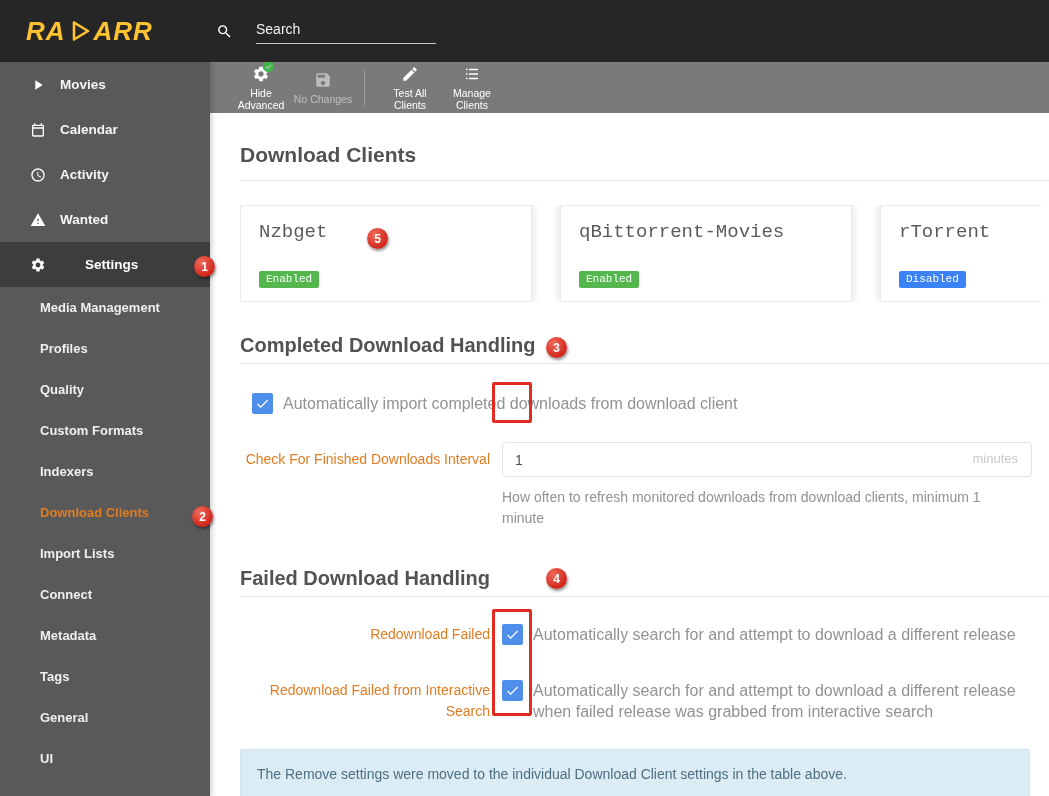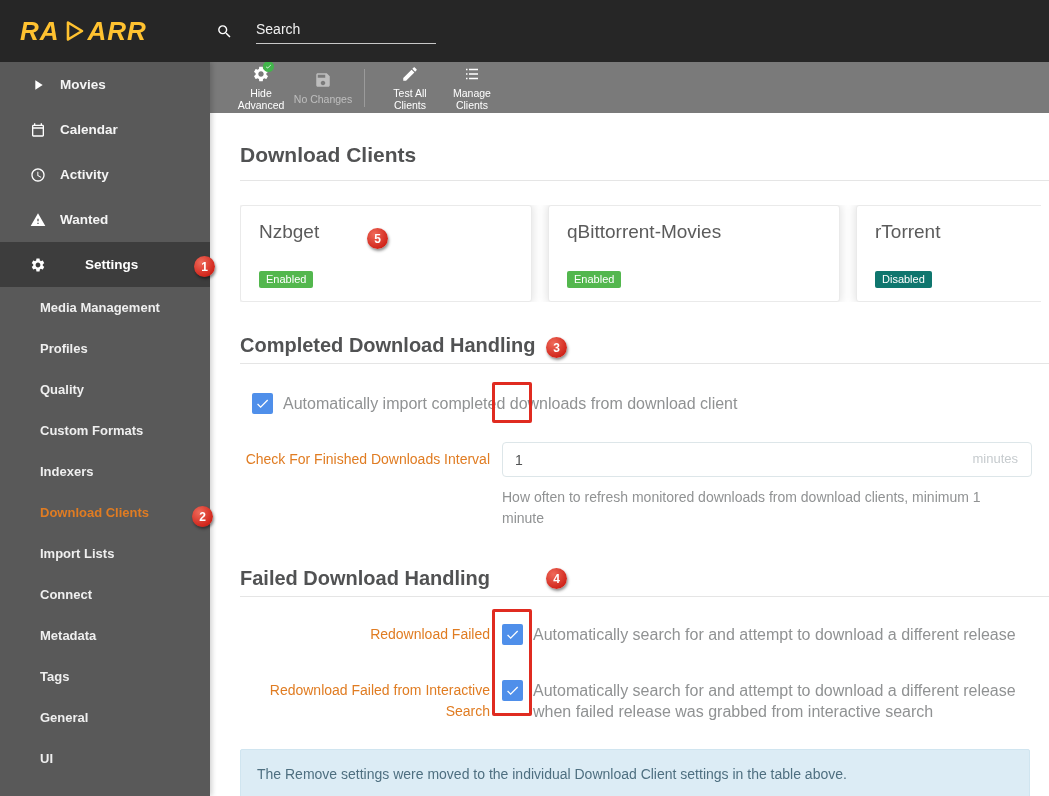--- a/index.html
+++ b/index.html
@@ -10,21 +10,21 @@
     background:#fff;
   }
   .app { position:relative; width:1049px; height:796px; overflow:hidden; }
 
   
   .topbar {
     position:absolute; left:0; top:0; width:1049px; height:62px;
     background:#262626; display:flex; align-items:center; z-index:6;
   }
   .logo {
-    width:210px; padding-left:20px; display:flex; align-items:center; gap:1px;
+    width:210px; padding-left:26px; display:flex; align-items:center; gap:1px;
     color:#ffc230; font-size:26px; font-weight:700; font-style:italic;
     letter-spacing:1px; cursor:pointer; user-select:none;
   }
   .logo svg { margin:0 1px; }
   .search-area { display:flex; align-items:center; gap:23px; margin-left:6px; }
   .search-area svg { flex:0 0 auto; }
   .search-input {
     width:180px; background:transparent; border:none; outline:none;
     border-bottom:1px solid rgba(255,255,255,.75);
     color:#fff; font-size:14px; padding:2px 0 6px 0;
@@ -68,33 +68,33 @@
 
   
   .main {
     position:absolute; left:210px; top:122px; width:839px; height:674px;
     background:#fff; overflow:hidden;
   }
   .page-title {
     margin:20px 0 0 30px; font-size:21px; line-height:25px; color:#515253;
     padding-bottom:13px; border-bottom:1px solid #e5e5e5;
   }
-  .cards { display:flex; gap:16px; margin:24px 8px 0 30px; overflow:hidden; }
+  .cards { display:flex; gap:28px; margin:24px 8px 0 30px; overflow:hidden;font-family:Liberation Mono, monospace; }
   .card {
     flex:0 0 292px; height:97px; position:relative; border-radius:3px;
     border:1px solid #eaeaea; box-shadow:0 0 10px 1px rgba(0,0,0,.12);
     padding:15px 18px; cursor:pointer; background:#fff;
   }
   .card-title { font-size:19px; color:#5b5b5b; }
   .status-badge {
     position:absolute; left:18px; bottom:13px;
     font-size:11px; color:#fff; padding:2px 7px 3px; border-radius:2px;
   }
   .status-badge.enabled  { background:#53b74e; }
-  .status-badge.disabled { background:#0f766e; }
+  .status-badge.disabled { background:#3b82f6; }
 
   .section-title {
     font-size:20px; line-height:24px; color:#515253;
     margin:31px 0 0 30px; padding-bottom:6px; border-bottom:1px solid #e5e5e5;
   }
   .section-title.failed { margin-top:37px; }
 
   .form-row { display:flex; margin-left:30px; align-items:center; }
   .form-row.top-align { align-items:flex-start; }
   .row-enable   { margin-top:29px; }

